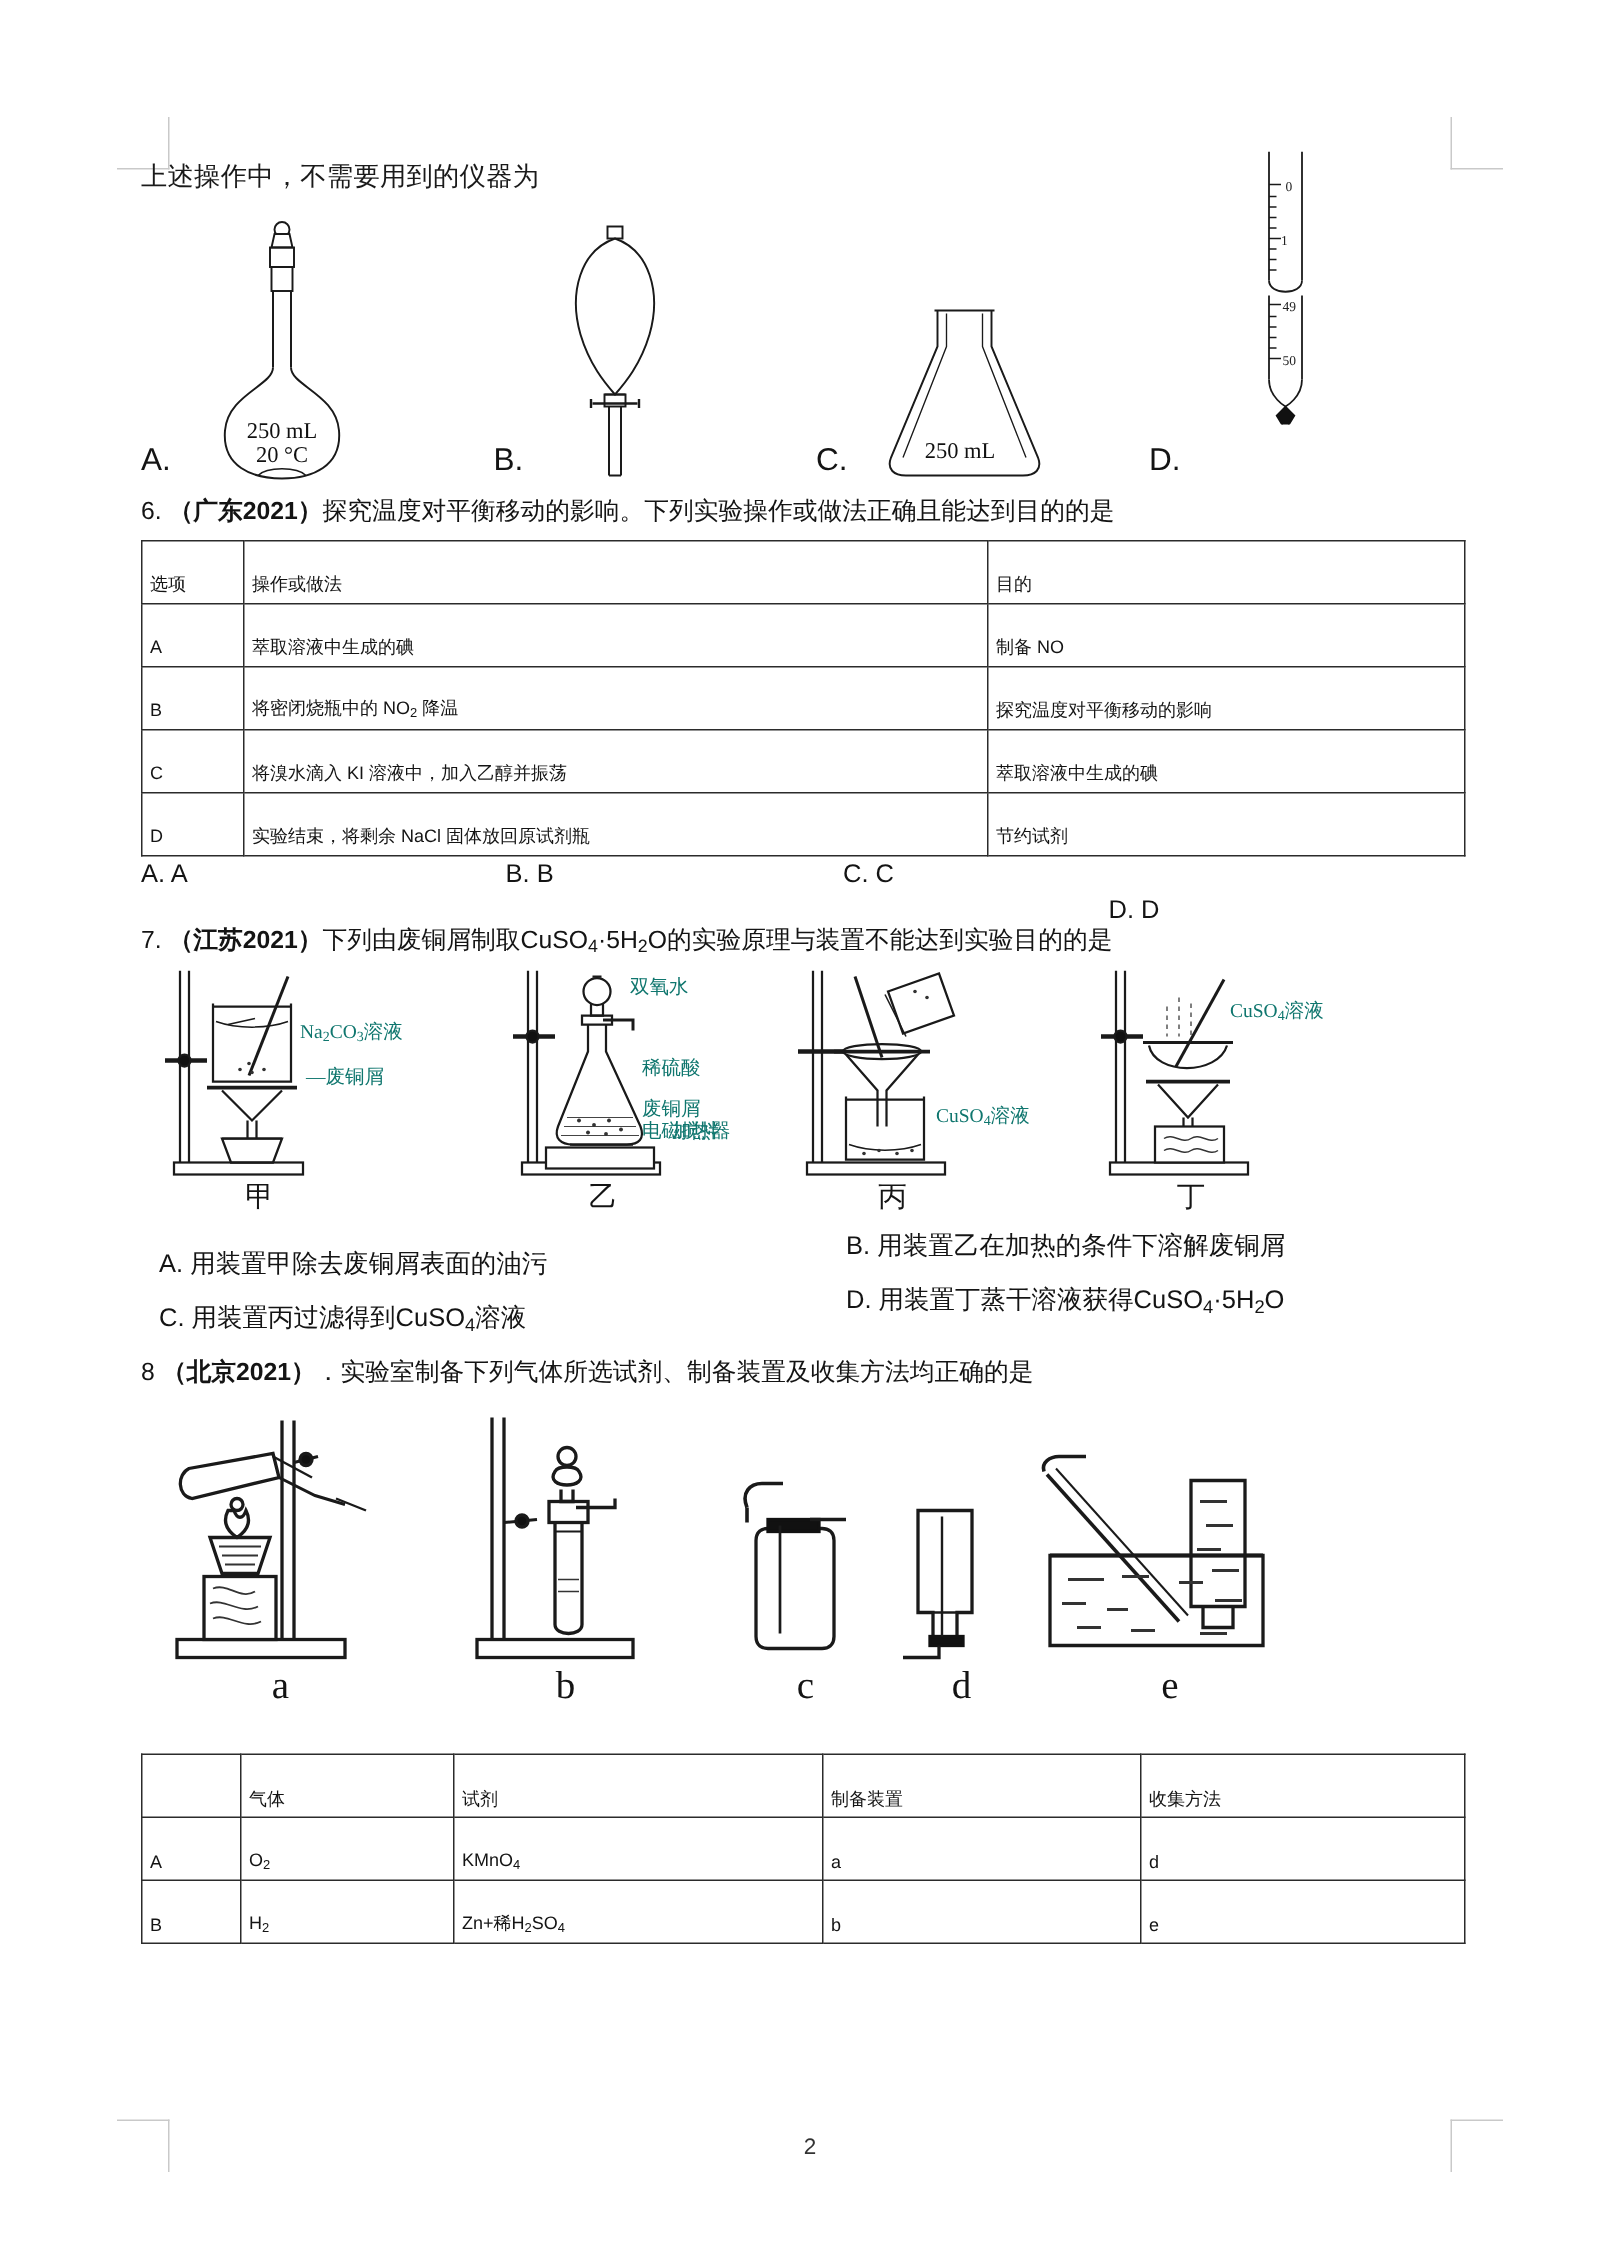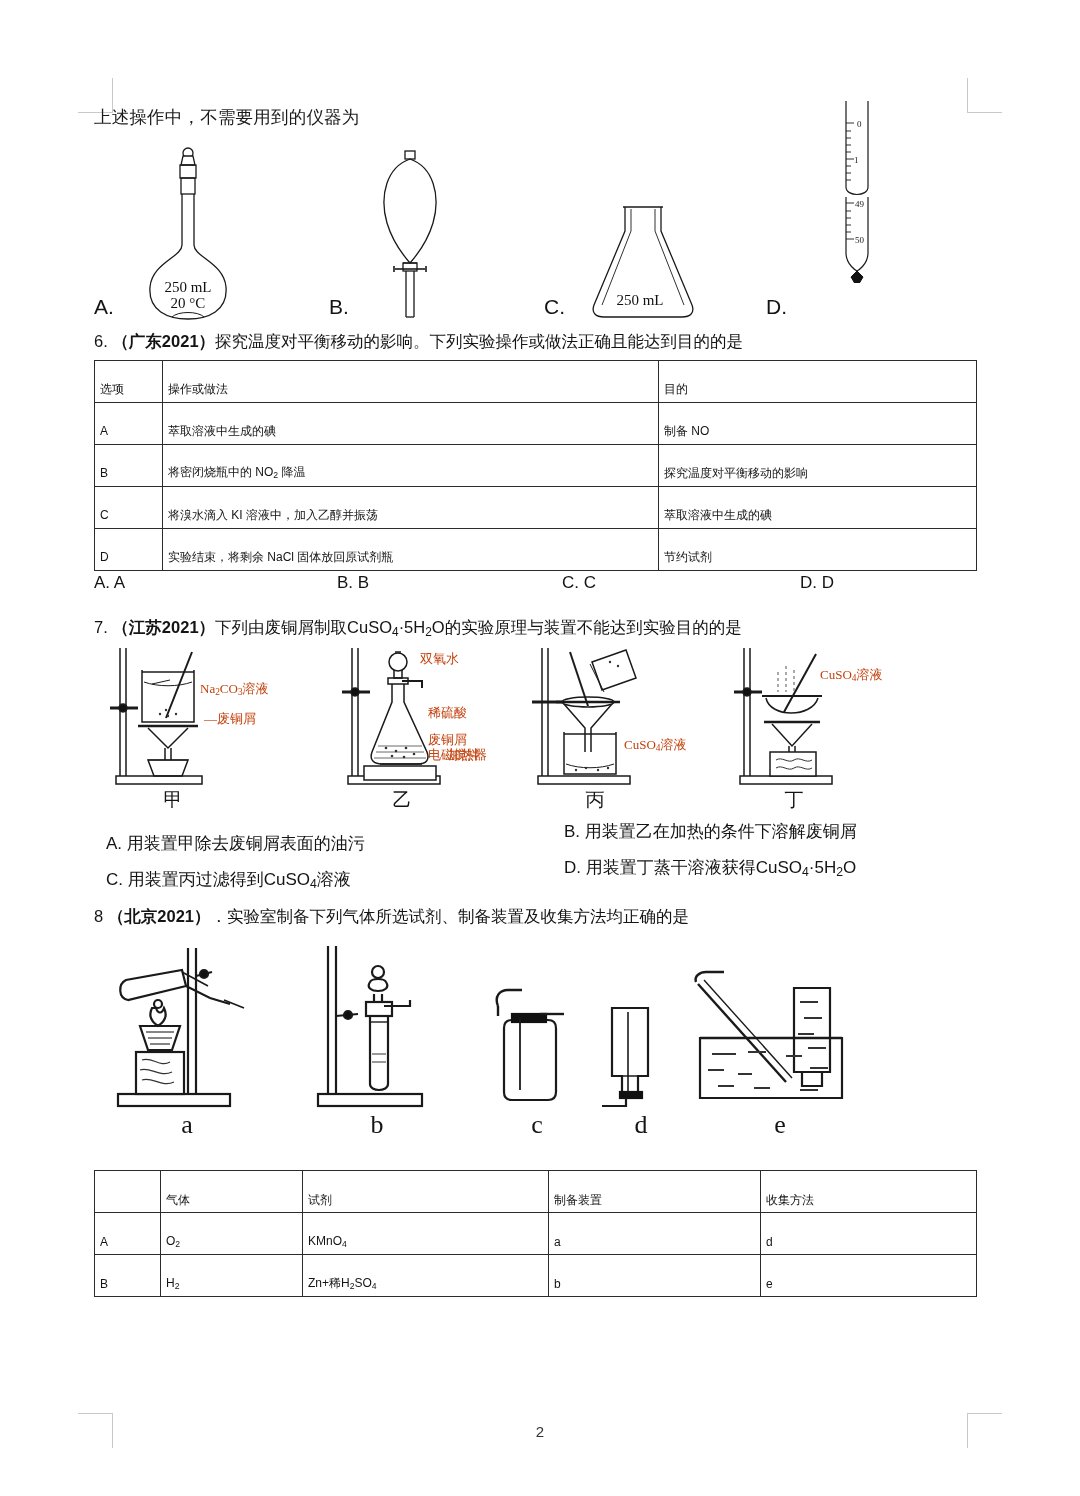--- a/index.html
+++ b/index.html
@@ -117,21 +117,21 @@
     margin-top: 2px;
     font-family: "Liberation Serif", "DejaVu Serif", serif;
   }
   .fig-cap.latin { font-size: 26px; }
 
   .lbl {
     position: absolute;
     font-size: 13px;
     font-family: "Liberation Serif", "DejaVu Serif", serif;
     white-space: nowrap;
-    color: #c2410c;
+    color: #0f766e;
   }
   svg { display: block; }
 </style>
 </head>
 <body>
 
 <div class="page">
 
   <div class="crop tl"></div>
   <div class="crop tr"></div>
@@ -273,21 +273,21 @@
           <td>实验结束，将剩余 NaCl 固体放回原试剂瓶</td>
           <td>节约试剂</td>
         </tr>
       </tbody>
     </table>
 
     <div class="abcd-row">
       <span style="left:0px;">A. A</span>
       <span style="left:243px;">B. B</span>
       <span style="left:468px;">C. C</span>
-      <span style="left:706px;">D. D</span>
+      <span style="left:645px;margin-top:24px;">D. D</span>
     </div>
 
     <p class="q-head" style="margin-top:12px;">
       <span>7.</span>
       <span class="src">（江苏2021）</span><span>下列由废铜屑制取CuSO<sub>4</sub>·5H<sub>2</sub>O的实验原理与装置不能达到实验目的的是</span>
     </p>
 
     <div style="position:relative; height:166px; margin-top:2px;">
 
       <div style="position:absolute; left:14px; top:0;">

